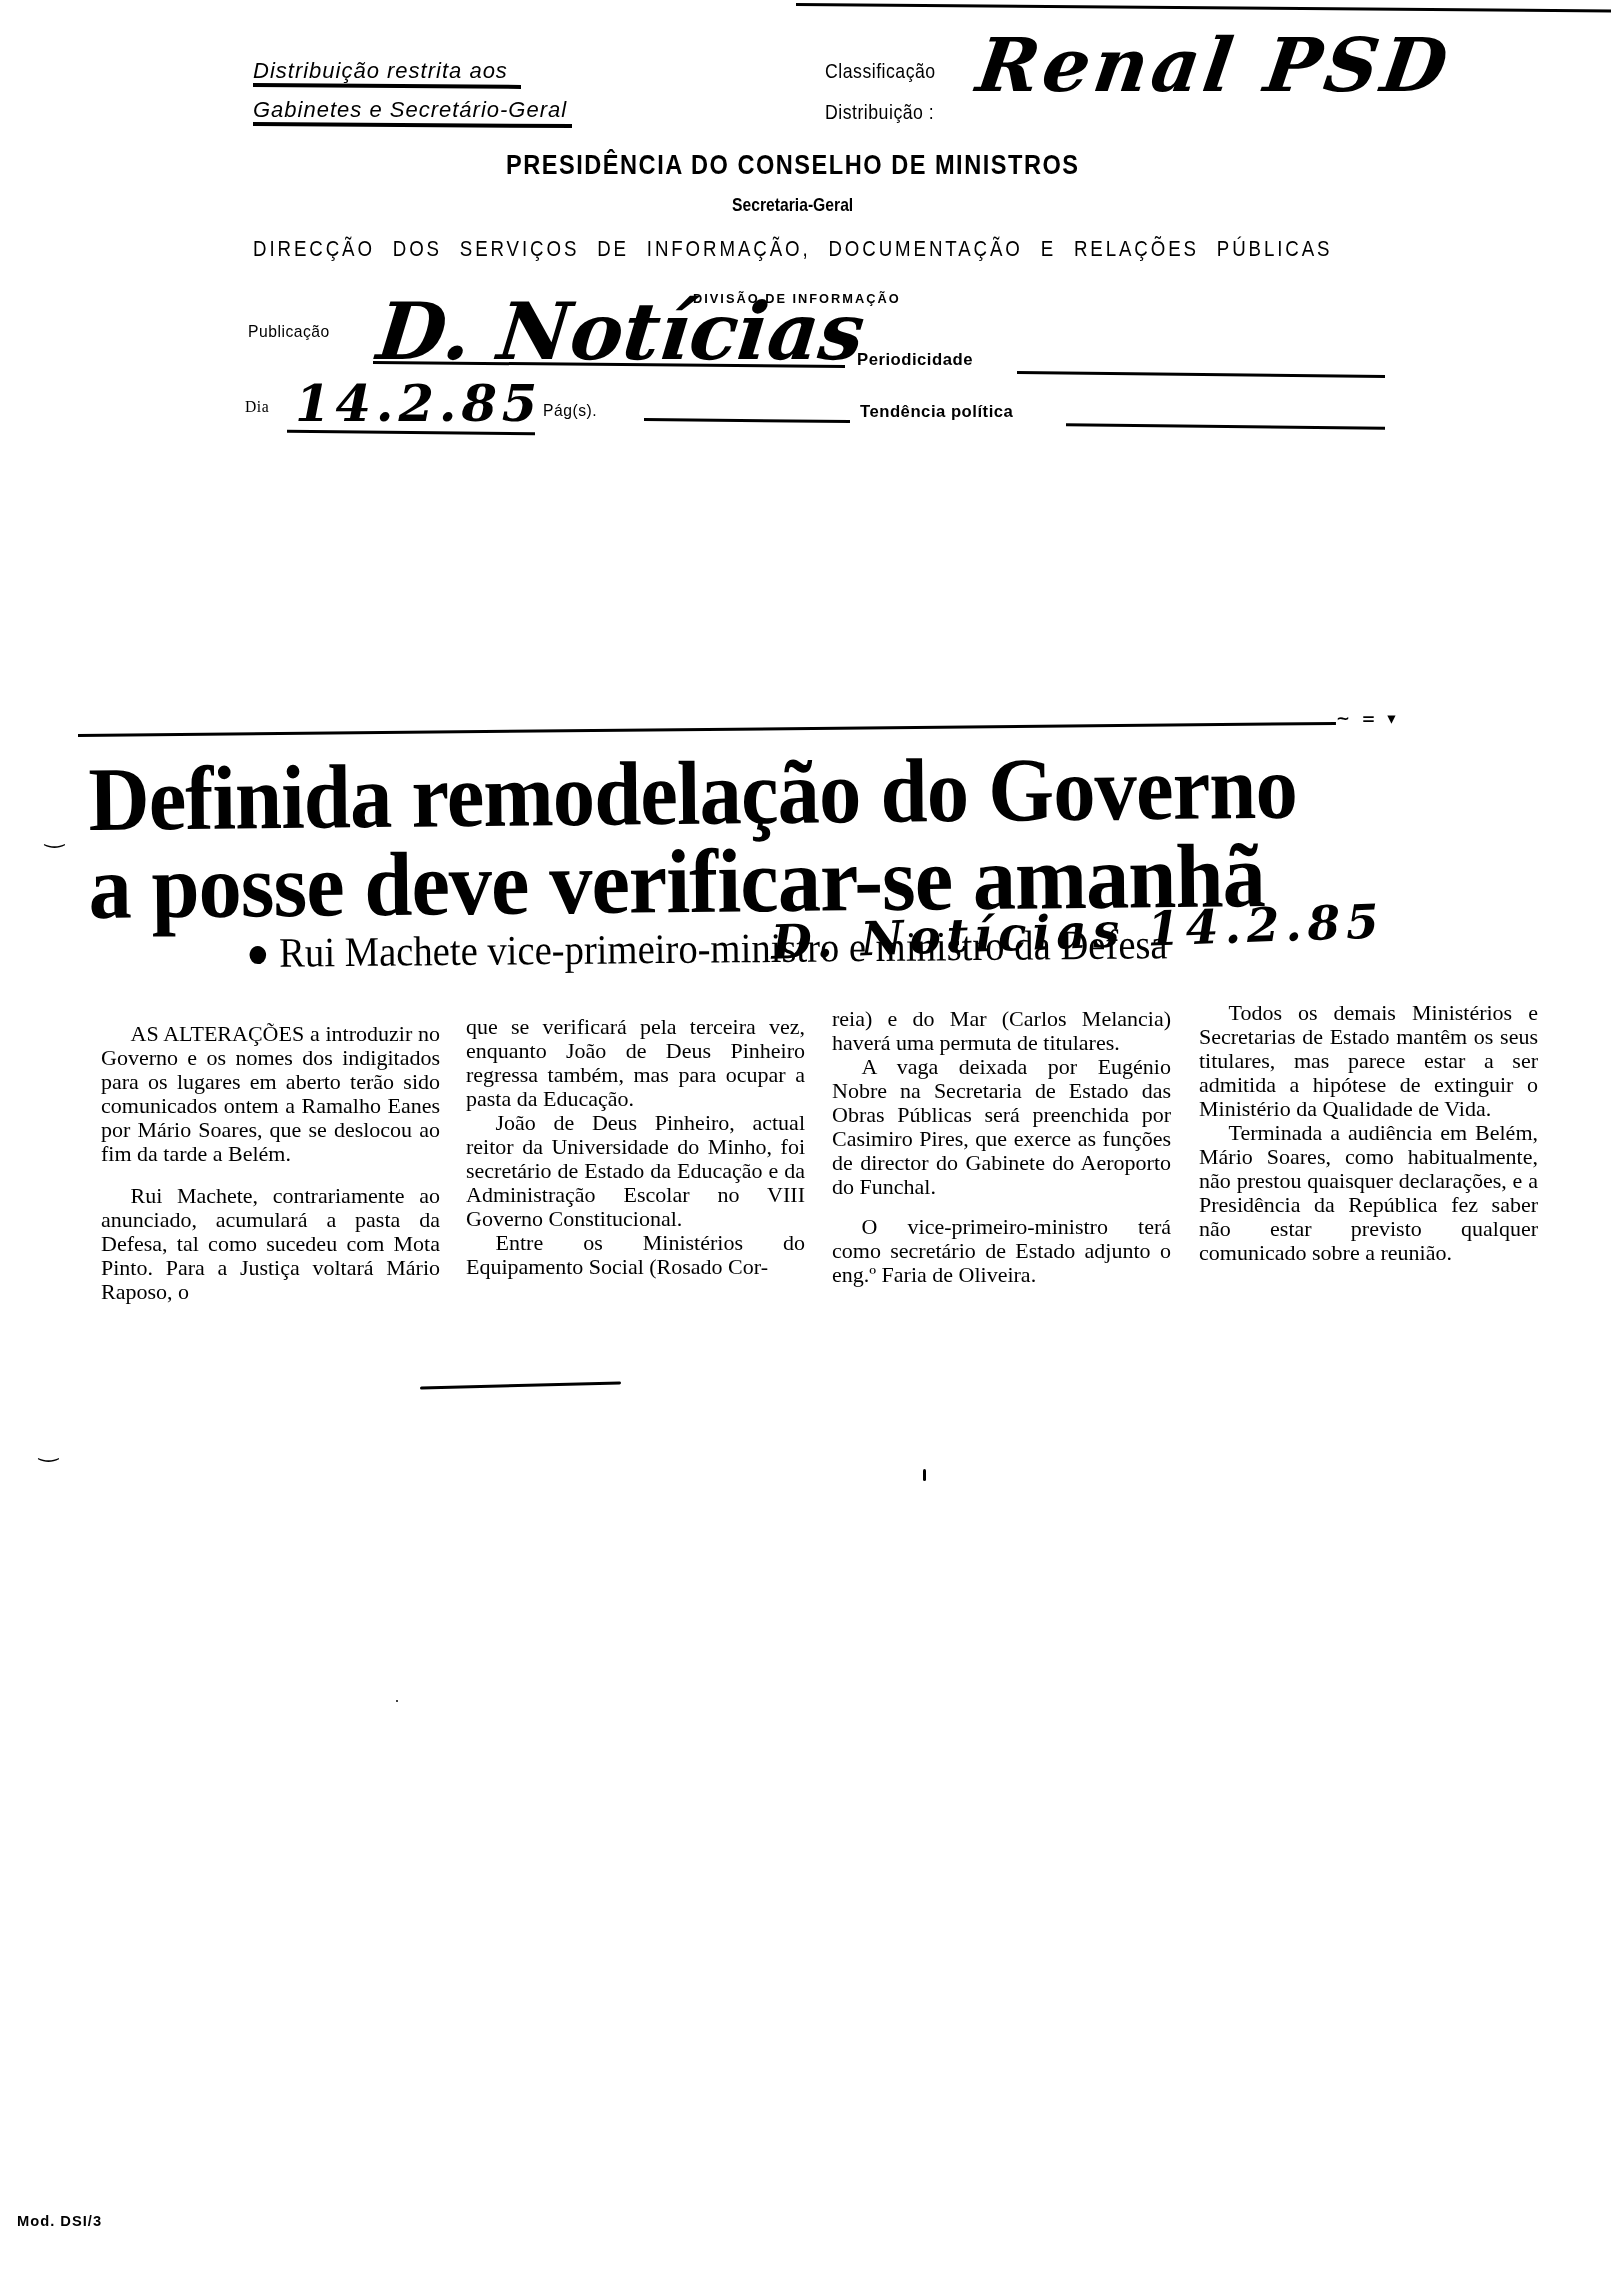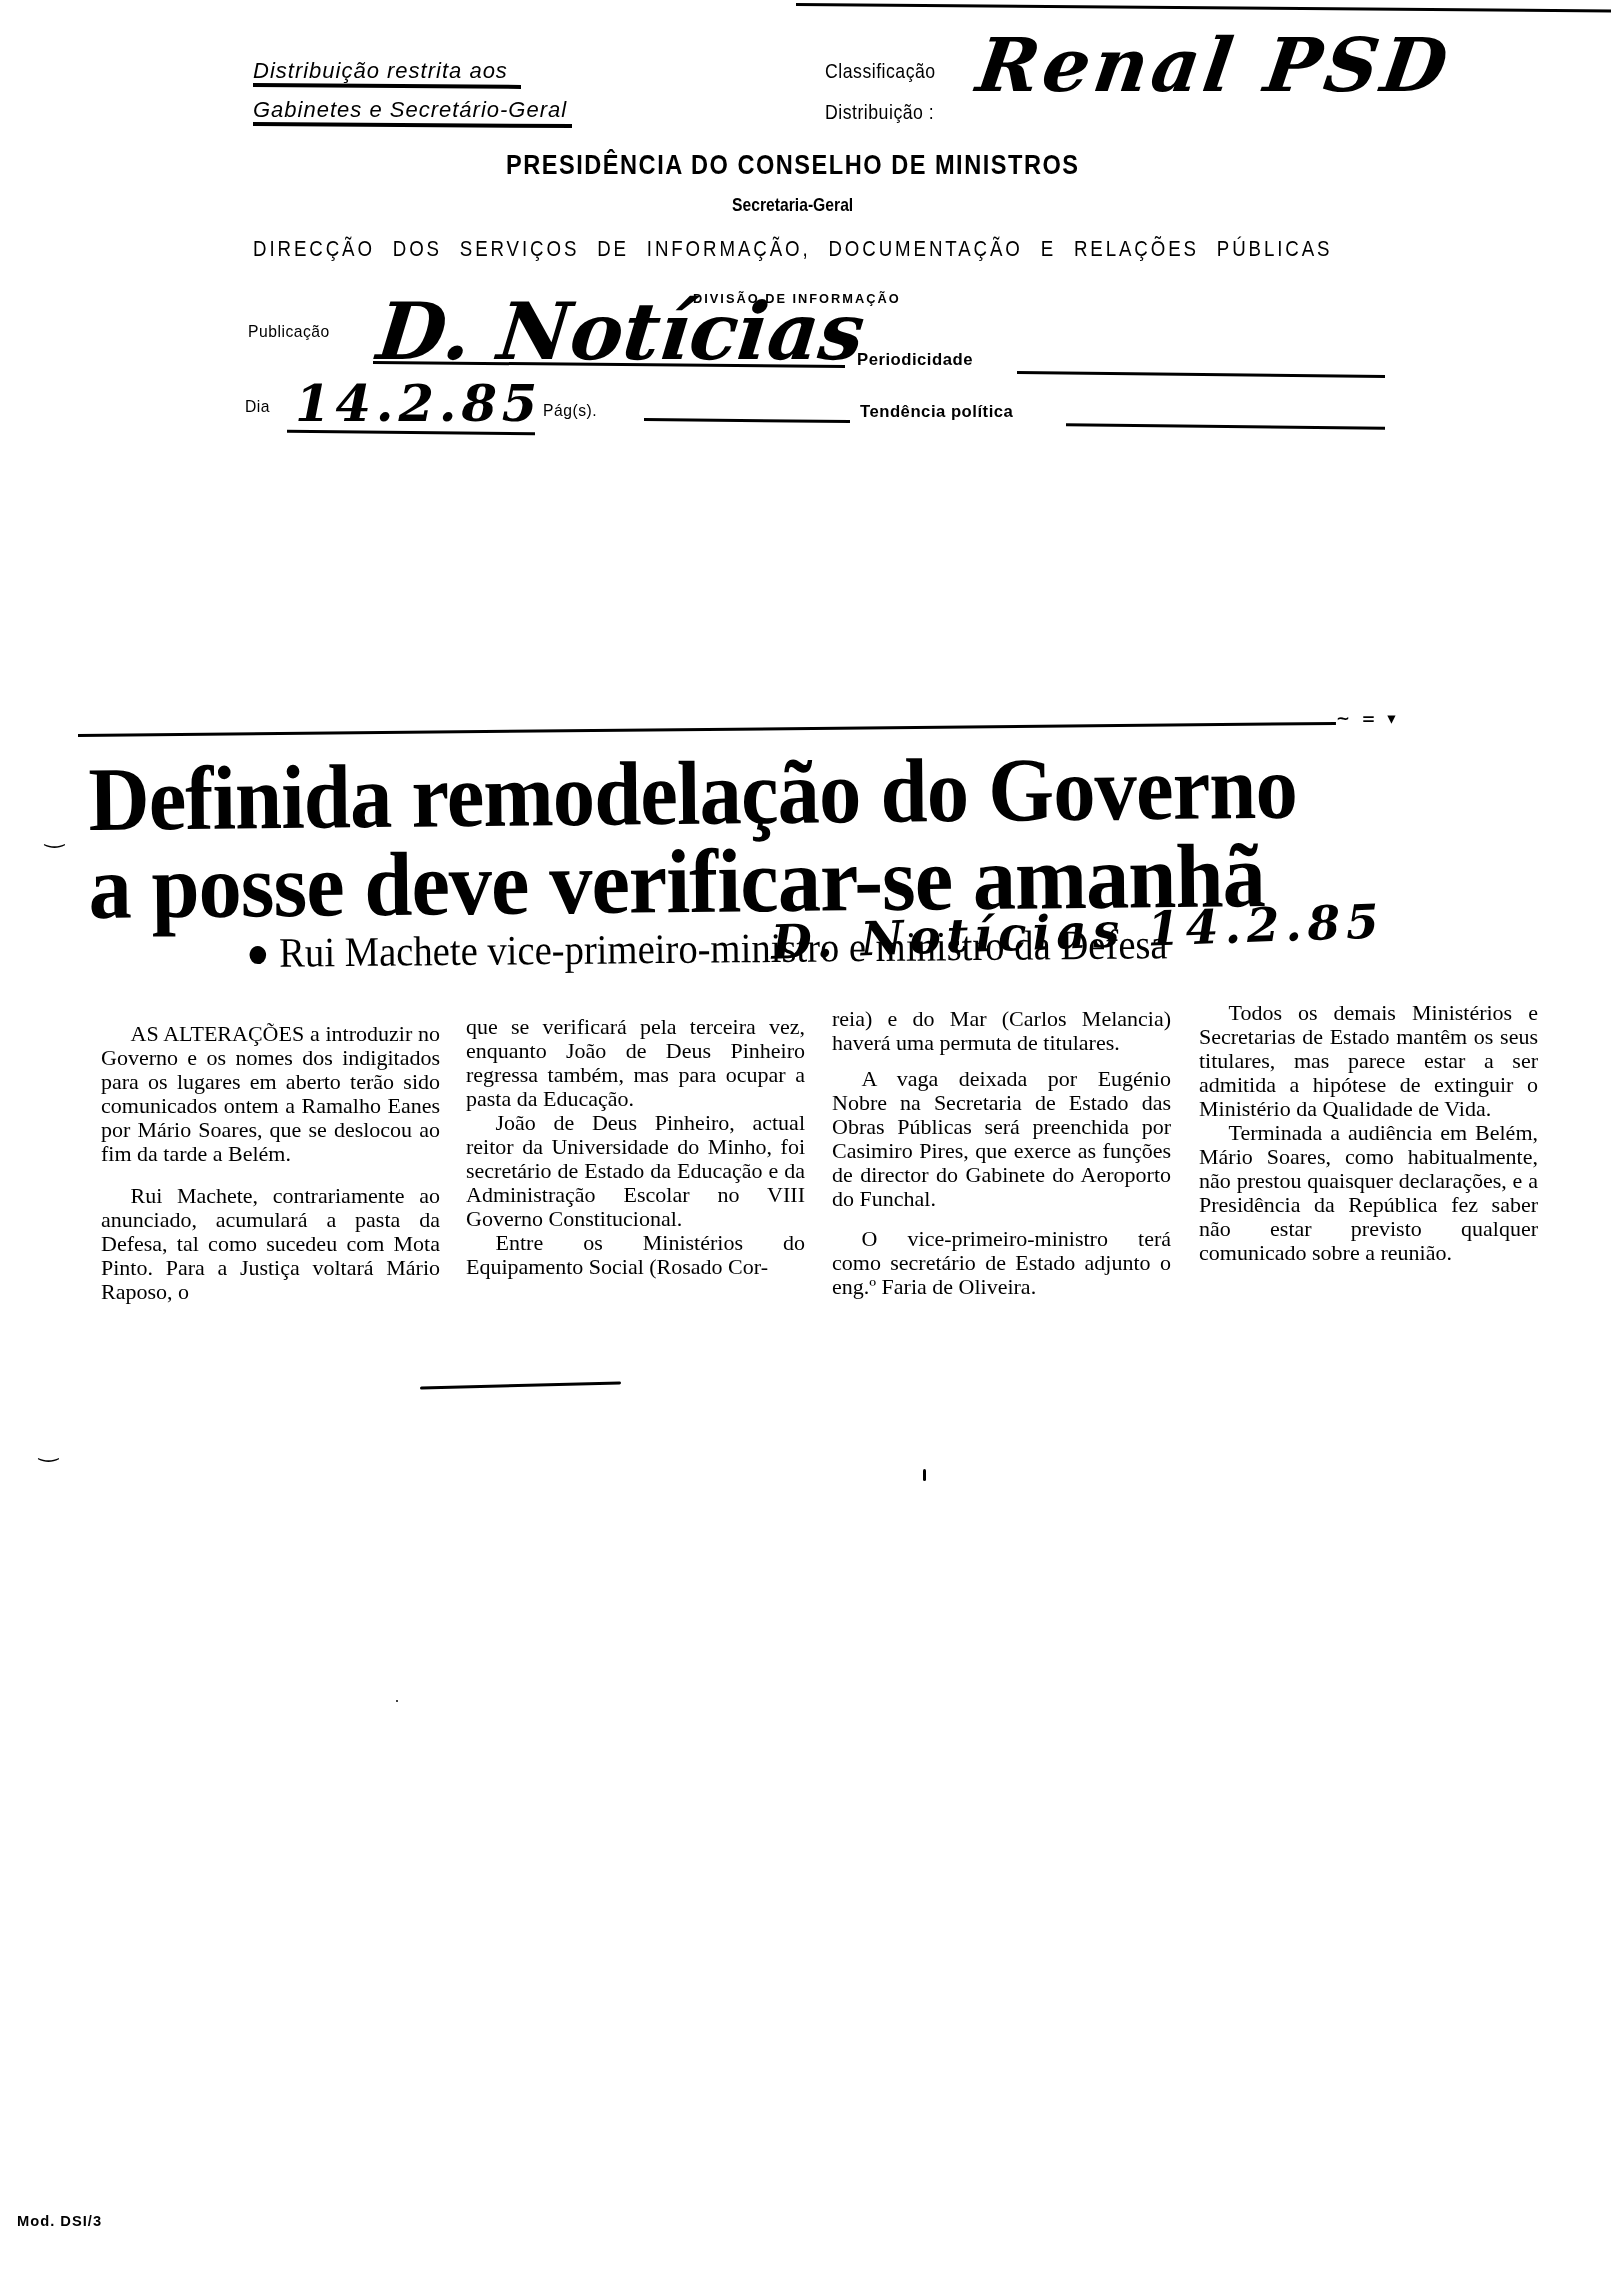--- a/index.html
+++ b/index.html
@@ -48,21 +48,21 @@
 <div class="abs sans title3" style="left:253px; top:238px; transform:scaleY(1.15);">DIRECÇÃO DOS SERVIÇOS DE INFORMAÇÃO, DOCUMENTAÇÃO E RELAÇÕES PÚBLICAS</div>
 <div class="abs sans title4" style="left:693px; top:291px;">DIVISÃO DE INFORMAÇÃO</div>
 
 <div class="abs sans label" style="left:248px; top:323px; font-size:15.7px;">Publicação</div>
 <div class="rule" style="left:373px; top:363px; width:472px; height:3.4px; transform:rotate(0.5deg);"></div>
 <div class="abs hw" style="left:378px; top:285px; font-size:79px; transform:skewX(-6deg);">D. Notícias</div>
 
 <div class="abs sans label" style="left:857px; top:350px; font-size:16.7px; font-weight:bold;">Periodicidade</div>
 <div class="rule" style="left:1017px; top:373px; width:368px; height:3.4px; transform:rotate(0.6deg);"></div>
 
-<div class="abs sans label" style="left:245px; top:398px; font-size:15.7px;">Dia</div>
+<div class="abs sans label" style="left:245px; top:398px; font-size:15.7px;font-family:Liberation Serif, serif;">Dia</div>
 <div class="rule" style="left:287px; top:431px; width:248px; height:3.4px; transform:rotate(0.6deg);"></div>
 <div class="abs hw" style="left:295px; top:373px; font-size:51px; letter-spacing:4.9px;">14.2.85</div>
 
 <div class="abs sans label" style="left:543px; top:402px; font-size:15.7px;">Pág(s).</div>
 <div class="rule" style="left:644px; top:419px; width:206px; height:3.4px; transform:rotate(0.6deg);"></div>
 
 <div class="abs sans label" style="left:860px; top:402px; font-size:16.7px; font-weight:bold;">Tendência política</div>
 <div class="rule" style="left:1066px; top:425px; width:319px; height:3.4px; transform:rotate(0.6deg);"></div>
 
 <div class="rule" style="left:78px; top:734px; width:1258px; height:2.9px; transform:rotate(-0.55deg); transform-origin:left;"></div>
@@ -85,21 +85,21 @@
 </div>
 
 <div class="col" style="left:466px; top:1015px;">
   <p class="flush">que se verificará pela terceira vez, enquanto João de Deus Pinheiro regressa também, mas para ocupar a pasta da Educação.</p>
   <p class="indent" style="margin-top:0">João de Deus Pinheiro, actual reitor da Universidade do Minho, foi secretário de Estado da Educação e da Administração Escolar no VIII Governo Constitucional.</p>
   <p class="indent" style="margin-top:0">Entre os Ministérios do Equipamento Social (Rosado Cor-</p>
 </div>
 
 <div class="col" style="left:832px; top:1007px;">
   <p class="flush">reia) e do Mar (Carlos Melancia) haverá uma permuta de titulares.</p>
-  <p class="indent" style="margin-top:12px">A vaga deixada por Eugénio Nobre na Secretaria de Estado das Obras Públicas será preenchida por Casimiro Pires, que exerce as funções de director do Gabinete do Aeroporto do Funchal.</p>
+  <p class="indent" style="margin-top:0">A vaga deixada por Eugénio Nobre na Secretaria de Estado das Obras Públicas será preenchida por Casimiro Pires, que exerce as funções de director do Gabinete do Aeroporto do Funchal.</p>
   <p class="indent" style="margin-top:16px">O vice-primeiro-ministro terá como secretário de Estado adjunto o eng.º Faria de Oliveira.</p>
 </div>
 
 <div class="col" style="left:1199px; top:1001px;">
   <p class="indent">Todos os demais Ministérios e Secretarias de Estado mantêm os seus titulares, mas parece estar a ser admitida a hipótese de extinguir o Ministério da Qualidade de Vida.</p>
   <p class="indent" style="margin-top:0">Terminada a audiência em Belém, Mário Soares, como habitualmente, não prestou quaisquer declarações, e a Presidência da República fez saber não estar previsto qualquer comunicado sobre a reunião.</p>
 </div>
 
 <div class="rule" style="left:420px; top:1384px; width:201px; height:3.4px; border-radius:2px; transform:rotate(-1.5deg);"></div>
 <div class="abs" style="left:39px; top:1435px; font-family:'DejaVu Sans', sans-serif; font-size:23.6px;">‿</div>

